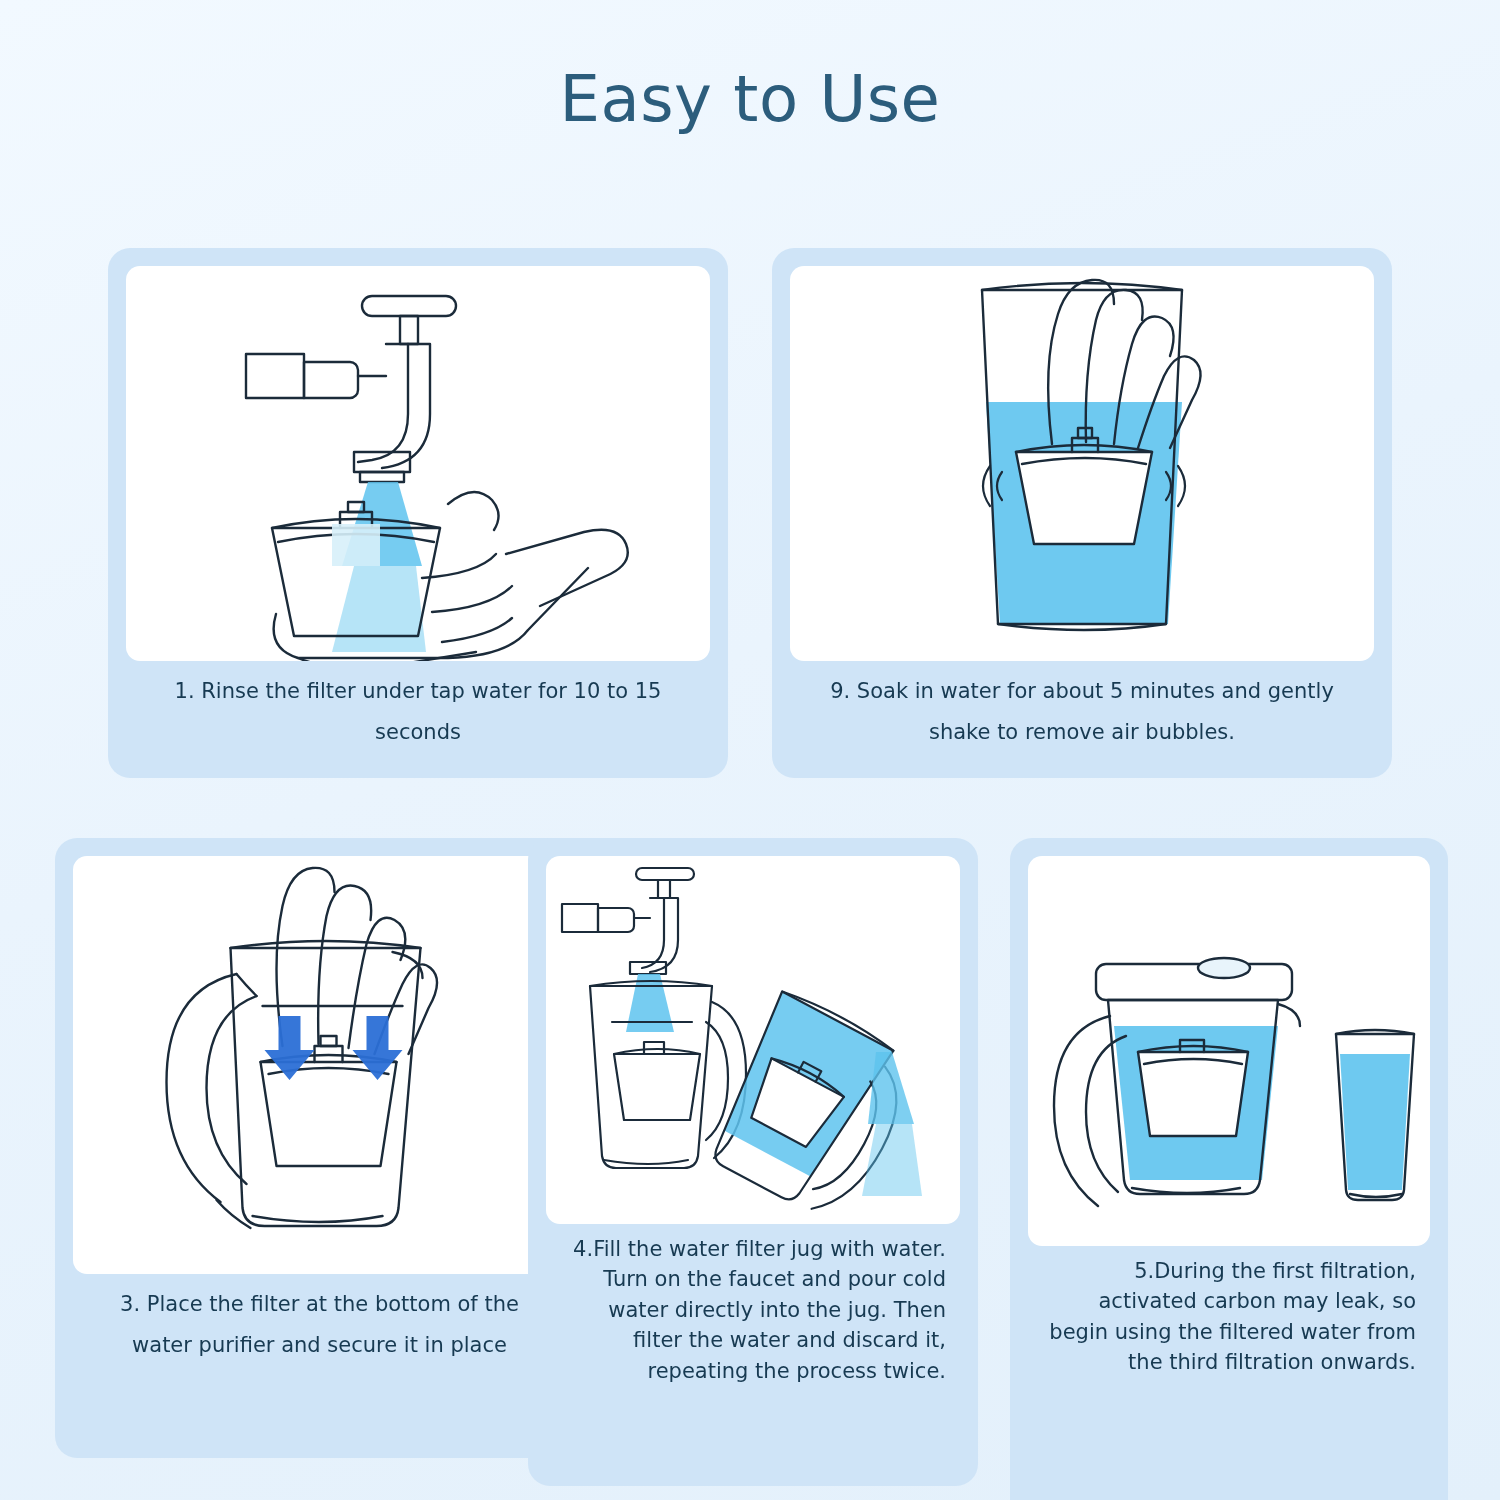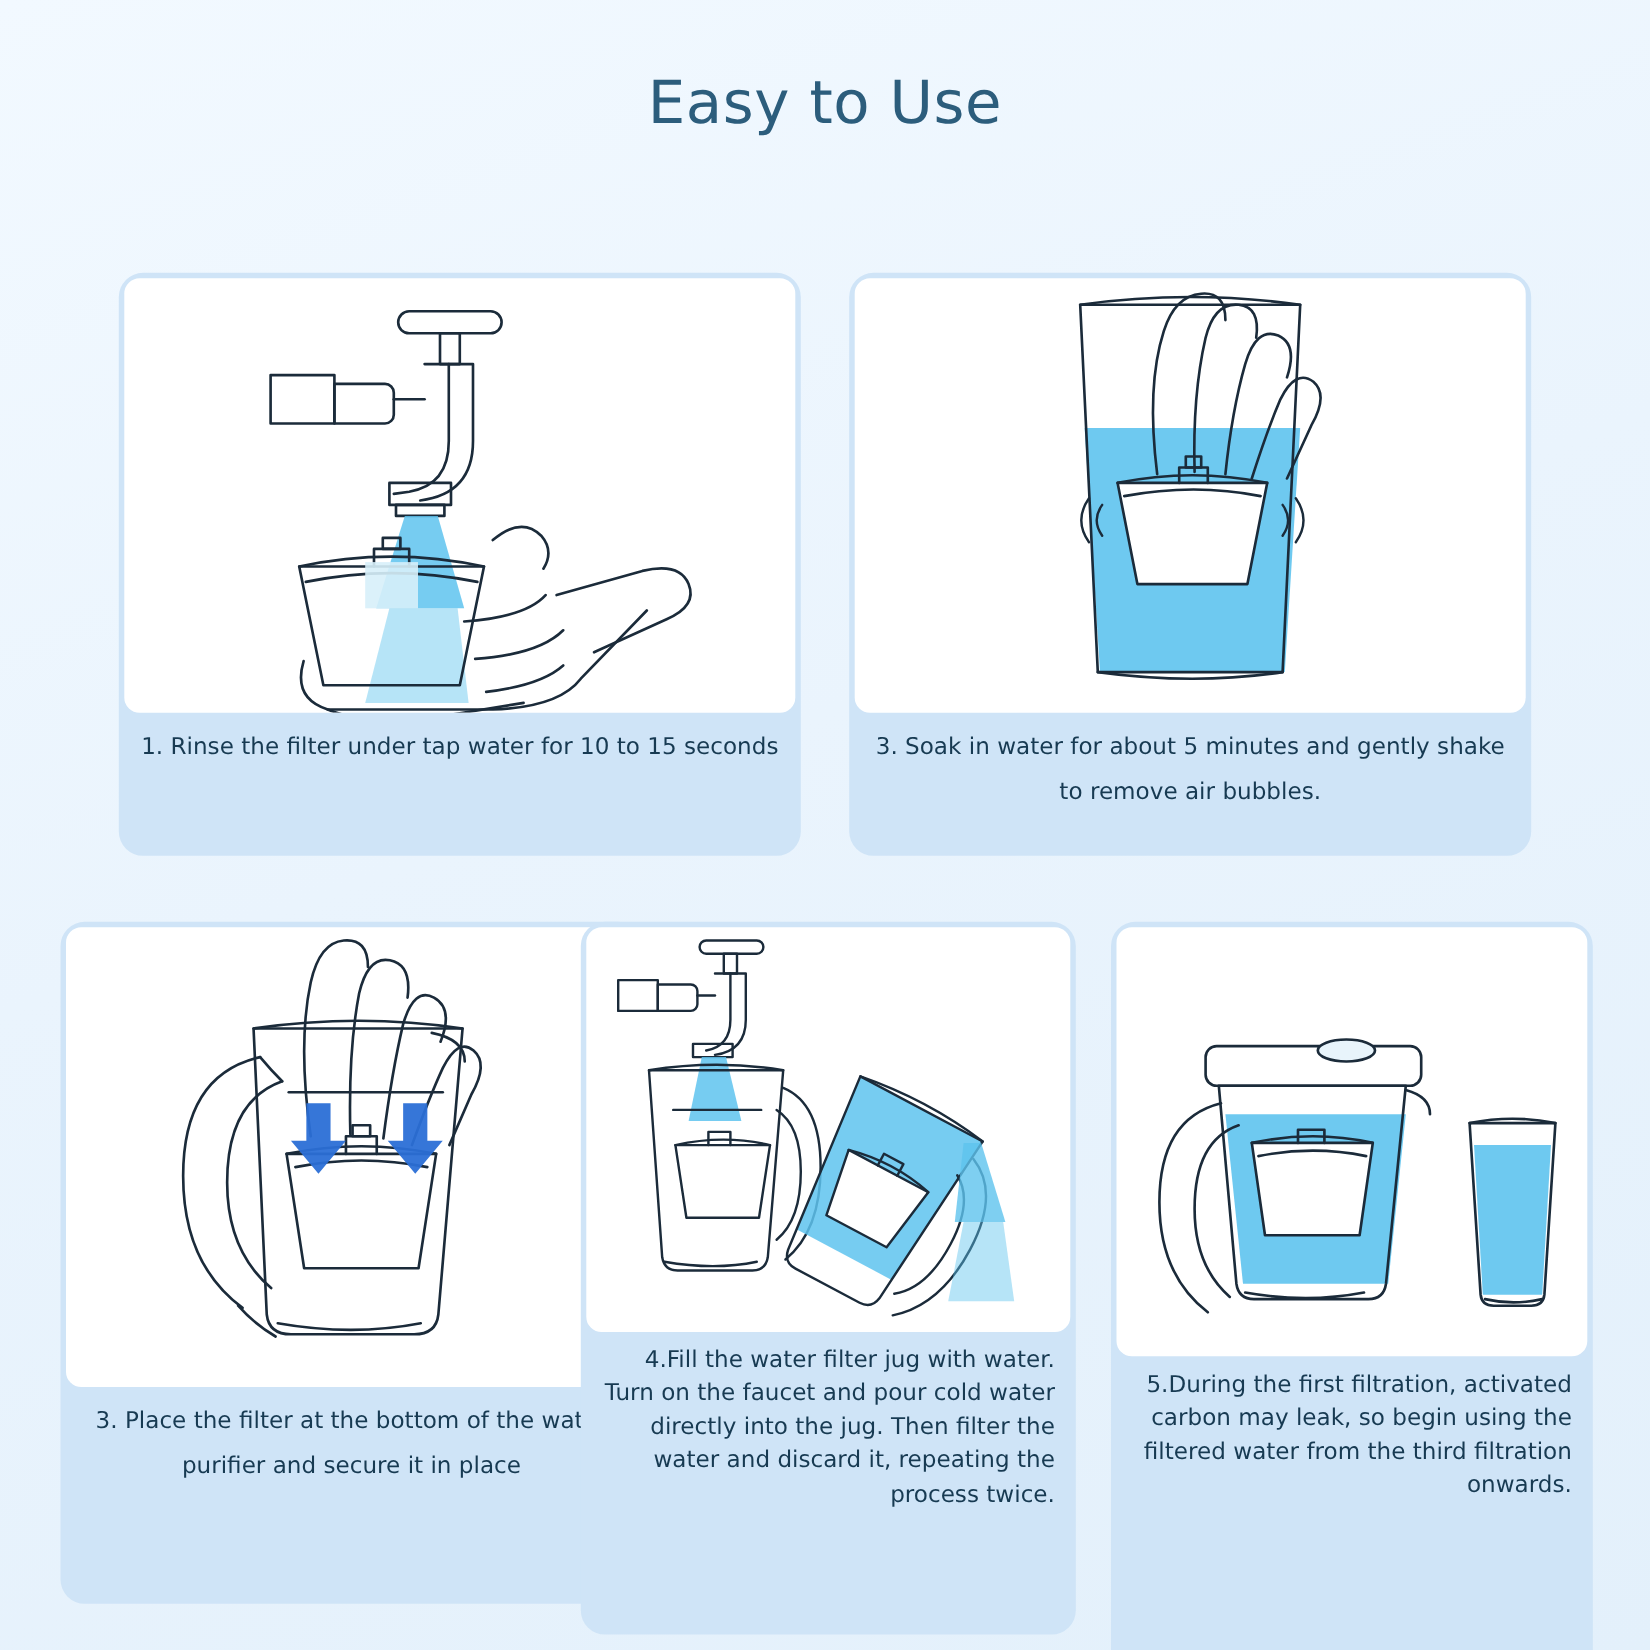--- a/index.html
+++ b/index.html
@@ -17,34 +17,34 @@
   .page {
     position: absolute;
     inset: 0;
   }
   .title {
     position: absolute;
     top: 62px;
     left: 0;
     width: 100%;
     text-align: center;
-    font-size: 54px;
+    font-size: 64px;
     font-weight: 400;
     color: #2c5d7c;
     letter-spacing: 0.5px;
     font-family: "DejaVu Sans", sans-serif;
   }
 
   
   .card {
     position: absolute;
     background: #cfe4f7;
     border-radius: 22px;
     box-sizing: border-box;
-    padding: 5px;
+    padding: 18px;
     display: flex;
     flex-direction: column;
   }
   .card .art {
     background: #ffffff;
     border-radius: 14px;
     flex: none;
     position: relative;
     overflow: hidden;
   }
@@ -156,21 +156,21 @@
         </g>
 
         <g fill="none" stroke="#1b2b3a" stroke-width="2.4" stroke-linejoin="round" stroke-linecap="round">
           <path d="M262 178 q-10 -80 6 -130 q10 -32 34 -34 q22 -2 22 24"></path>
           <path d="M296 176 q-2 -70 10 -122 q8 -32 30 -30 q20 2 16 30"></path>
           <path d="M324 178 q6 -58 18 -100 q10 -34 30 -26 q18 8 8 38"></path>
           <path d="M348 182 q14 -44 26 -72 q14 -28 30 -16 q14 12 -2 40 l-22 48"></path>
         </g>
       </svg>
     </div>
-    <div class="caption">3. Soak in water for about 5 minutes and gently shake to remove air bubbles.</div>
+    <div class="caption">9. Soak in water for about 5 minutes and gently shake to remove air bubbles.</div>
   </div>
 
   <div class="card" id="card3">
     <div class="art">
       <svg viewBox="0 0 414 418" xmlns="http://www.w3.org/2000/svg">
         <g fill="none" stroke="#1b2b3a" stroke-width="2.4" stroke-linejoin="round" stroke-linecap="round">
 
           <path d="M118 92 h190 l-22 260 q-2 18 -22 18 h-112 q-20 0 -22 -18 z"></path>
           <path d="M118 92 q96 -14 190 0"></path>
           <path d="M140 360 q68 12 130 0"></path>

